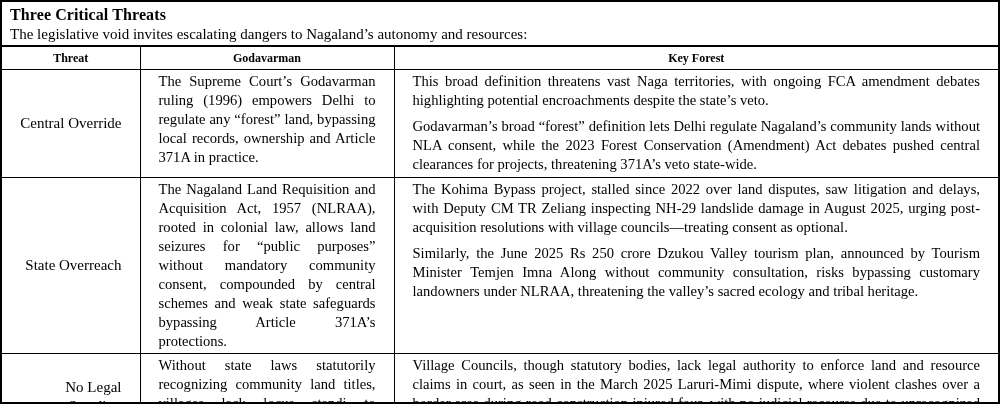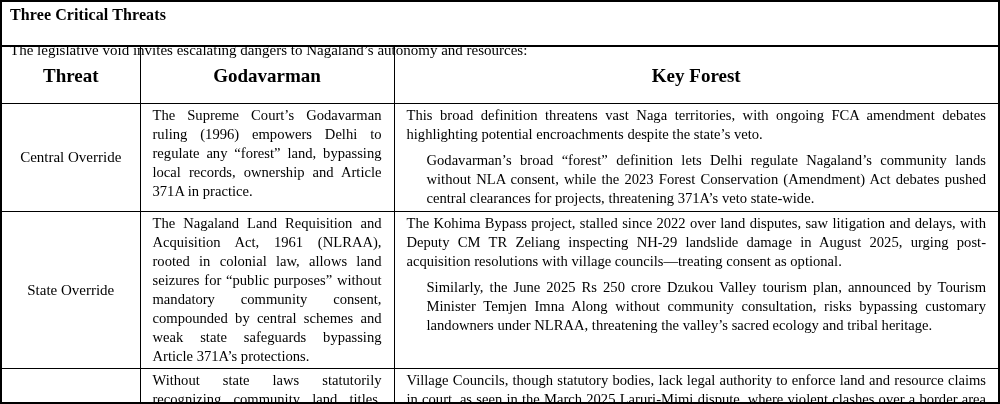--- a/index.html
+++ b/index.html
@@ -25,59 +25,58 @@
   }
   .title {
     font-size: 16px;
     font-weight: bold;
     line-height: 21px;
     letter-spacing: 0.1px;
   }
   .subtitle {
     font-size: 15px;
     line-height: 19px;
-    margin-top: 16px;
   }
   table.threats {
     border-collapse: collapse;
     border-style: hidden; 
     table-layout: fixed;
     width: 100%;
   }
   col.c1 { width: 138px; }
   col.c2 { width: 254px; }
   col.c3 { width: 604px; }
   th, td {
     border: 1.5px solid #000000;
-    padding: 2px 12px;
+    padding: 2px 18px;
     vertical-align: top;
     font-size: 14.6px;
     line-height: 19px;
   }
   th {
     font-weight: bold;
     text-align: center;
     vertical-align: middle;
     height: 20px;
-    padding: 18px 4px;
-    font-size: 19px;
+    padding: 1px 4px;
+    font-size: 12px;
   }
   td.threat-cell {
     vertical-align: middle;
-    text-align: center;
+    text-align: right;
     font-size: 15px;
     margin-left: 44px;
   }
   td.desc-cell, td.example-cell {
     text-align: justify;
   }
   tr.r1 td { height: 103px; }
   tr.r2 td { height: 137px; }
   tr.r3 td { height: 82px; }
-  .para + .para { margin-top: 7px; margin-left: 20px; }
+  .para + .para { margin-top: 7px; }
 </style>
 </head>
 <body>
 
 <div class="doc">
 
   <div class="title-block">
     <div class="title">Three Critical Threats</div>
     <div class="subtitle">The legislative void invites escalating dangers to Nagaland’s autonomy and resources:</div>
   </div>
@@ -100,23 +99,23 @@
         <td class="threat-cell">Central Override</td>
         <td class="desc-cell">
           <div class="para">The Supreme Court’s Godavarman ruling (1996) empowers Delhi to regulate any “forest” land, bypassing local records, ownership and Article 371A in practice.</div>
         </td>
         <td class="example-cell">
           <div class="para">This broad definition threatens vast Naga territories, with ongoing FCA amendment debates highlighting potential encroachments despite the state’s veto.</div>
           <div class="para">Godavarman’s broad “forest” definition lets Delhi regulate Nagaland’s community lands without NLA consent, while the 2023 Forest Conservation (Amendment) Act debates pushed central clearances for projects, threatening 371A’s veto state-wide.</div>
         </td>
       </tr>
       <tr class="r2">
-        <td class="threat-cell">State Override</td>
+        <td class="threat-cell">State Overreach</td>
         <td class="desc-cell">
-          <div class="para">The Nagaland Land Requisition and Acquisition Act, 1961 (NLRAA), rooted in colonial law, allows land seizures for “public purposes” without mandatory community consent, compounded by central schemes and weak state safeguards bypassing Article 371A’s protections.</div>
+          <div class="para">The Nagaland Land Requisition and Acquisition Act, 1957 (NLRAA), rooted in colonial law, allows land seizures for “public purposes” without mandatory community consent, compounded by central schemes and weak state safeguards bypassing Article 371A’s protections.</div>
         </td>
         <td class="example-cell">
           <div class="para">The Kohima Bypass project, stalled since 2022 over land disputes, saw litigation and delays, with Deputy CM TR Zeliang inspecting NH-29 landslide damage in August 2025, urging post-acquisition resolutions with village councils—treating consent as optional.</div>
           <div class="para">Similarly, the June 2025 Rs 250 crore Dzukou Valley tourism plan, announced by Tourism Minister Temjen Imna Along without community consultation, risks bypassing customary landowners under NLRAA, threatening the valley’s sacred ecology and tribal heritage.</div>
         </td>
       </tr>
       <tr class="r3">
         <td class="threat-cell">No Legal Standing</td>
         <td class="desc-cell">
           <div class="para">Without state laws statutorily recognizing community land titles, villages lack locus standi to challenge actions in court.</div>

